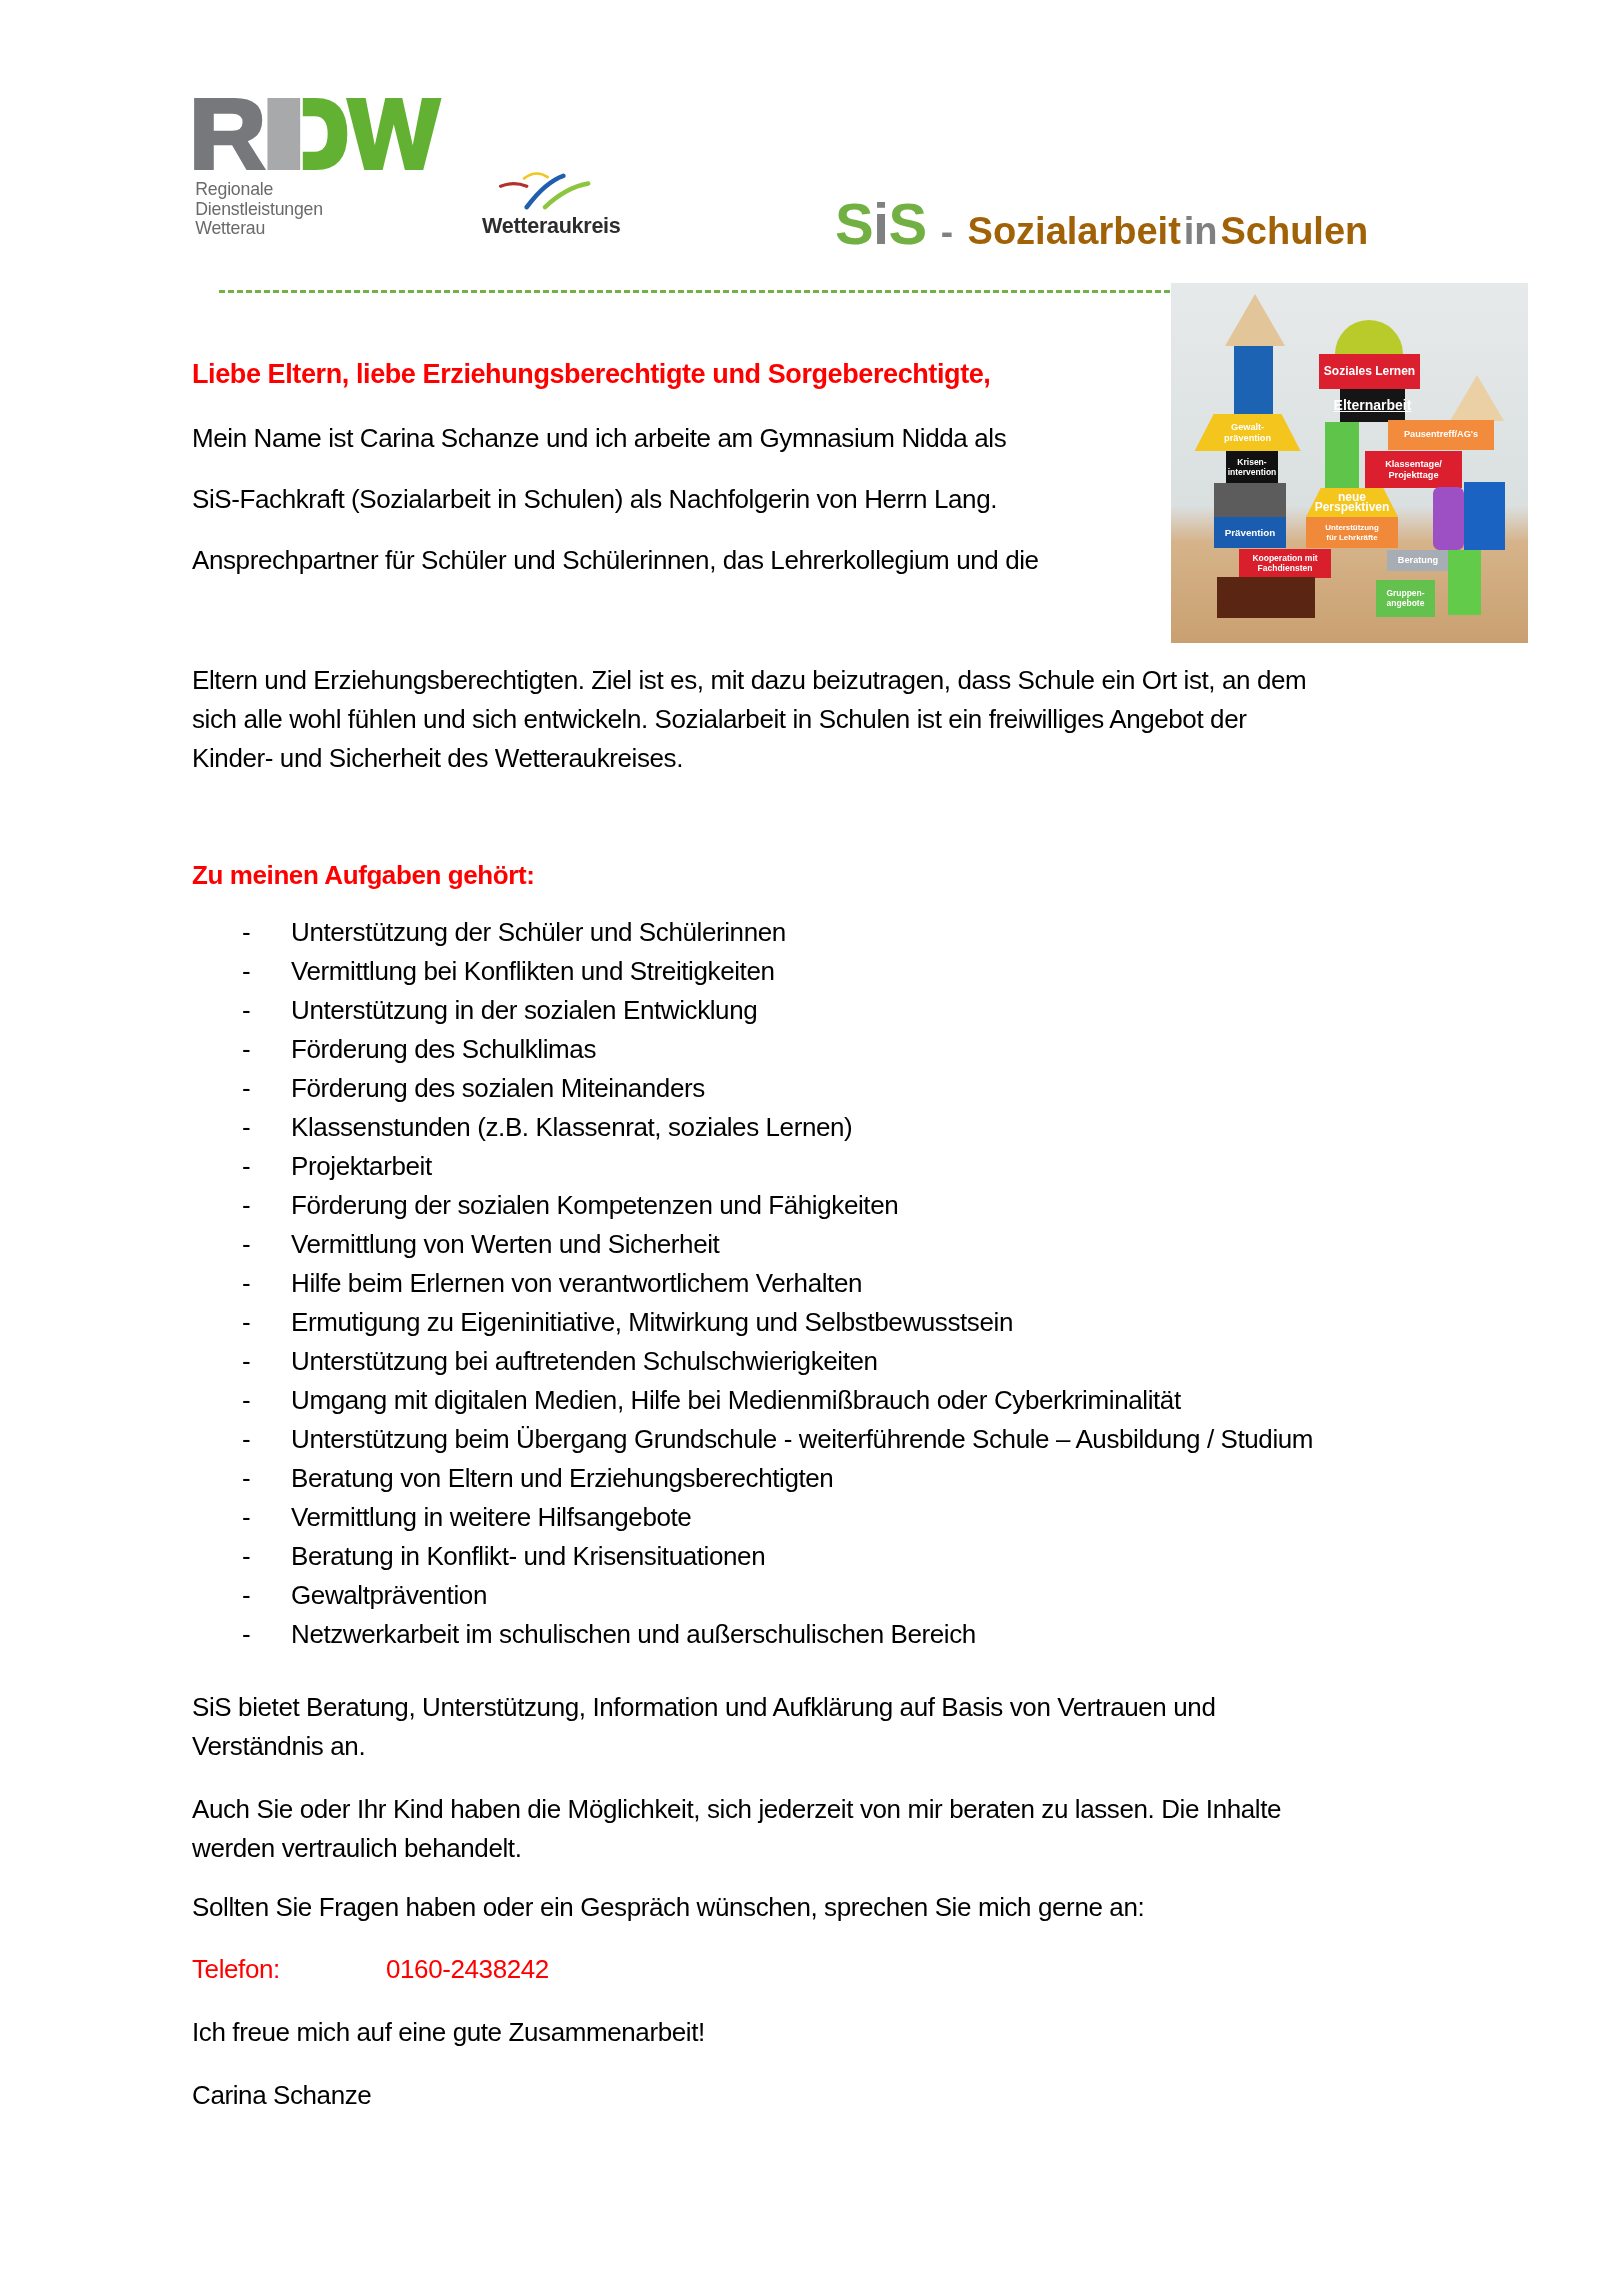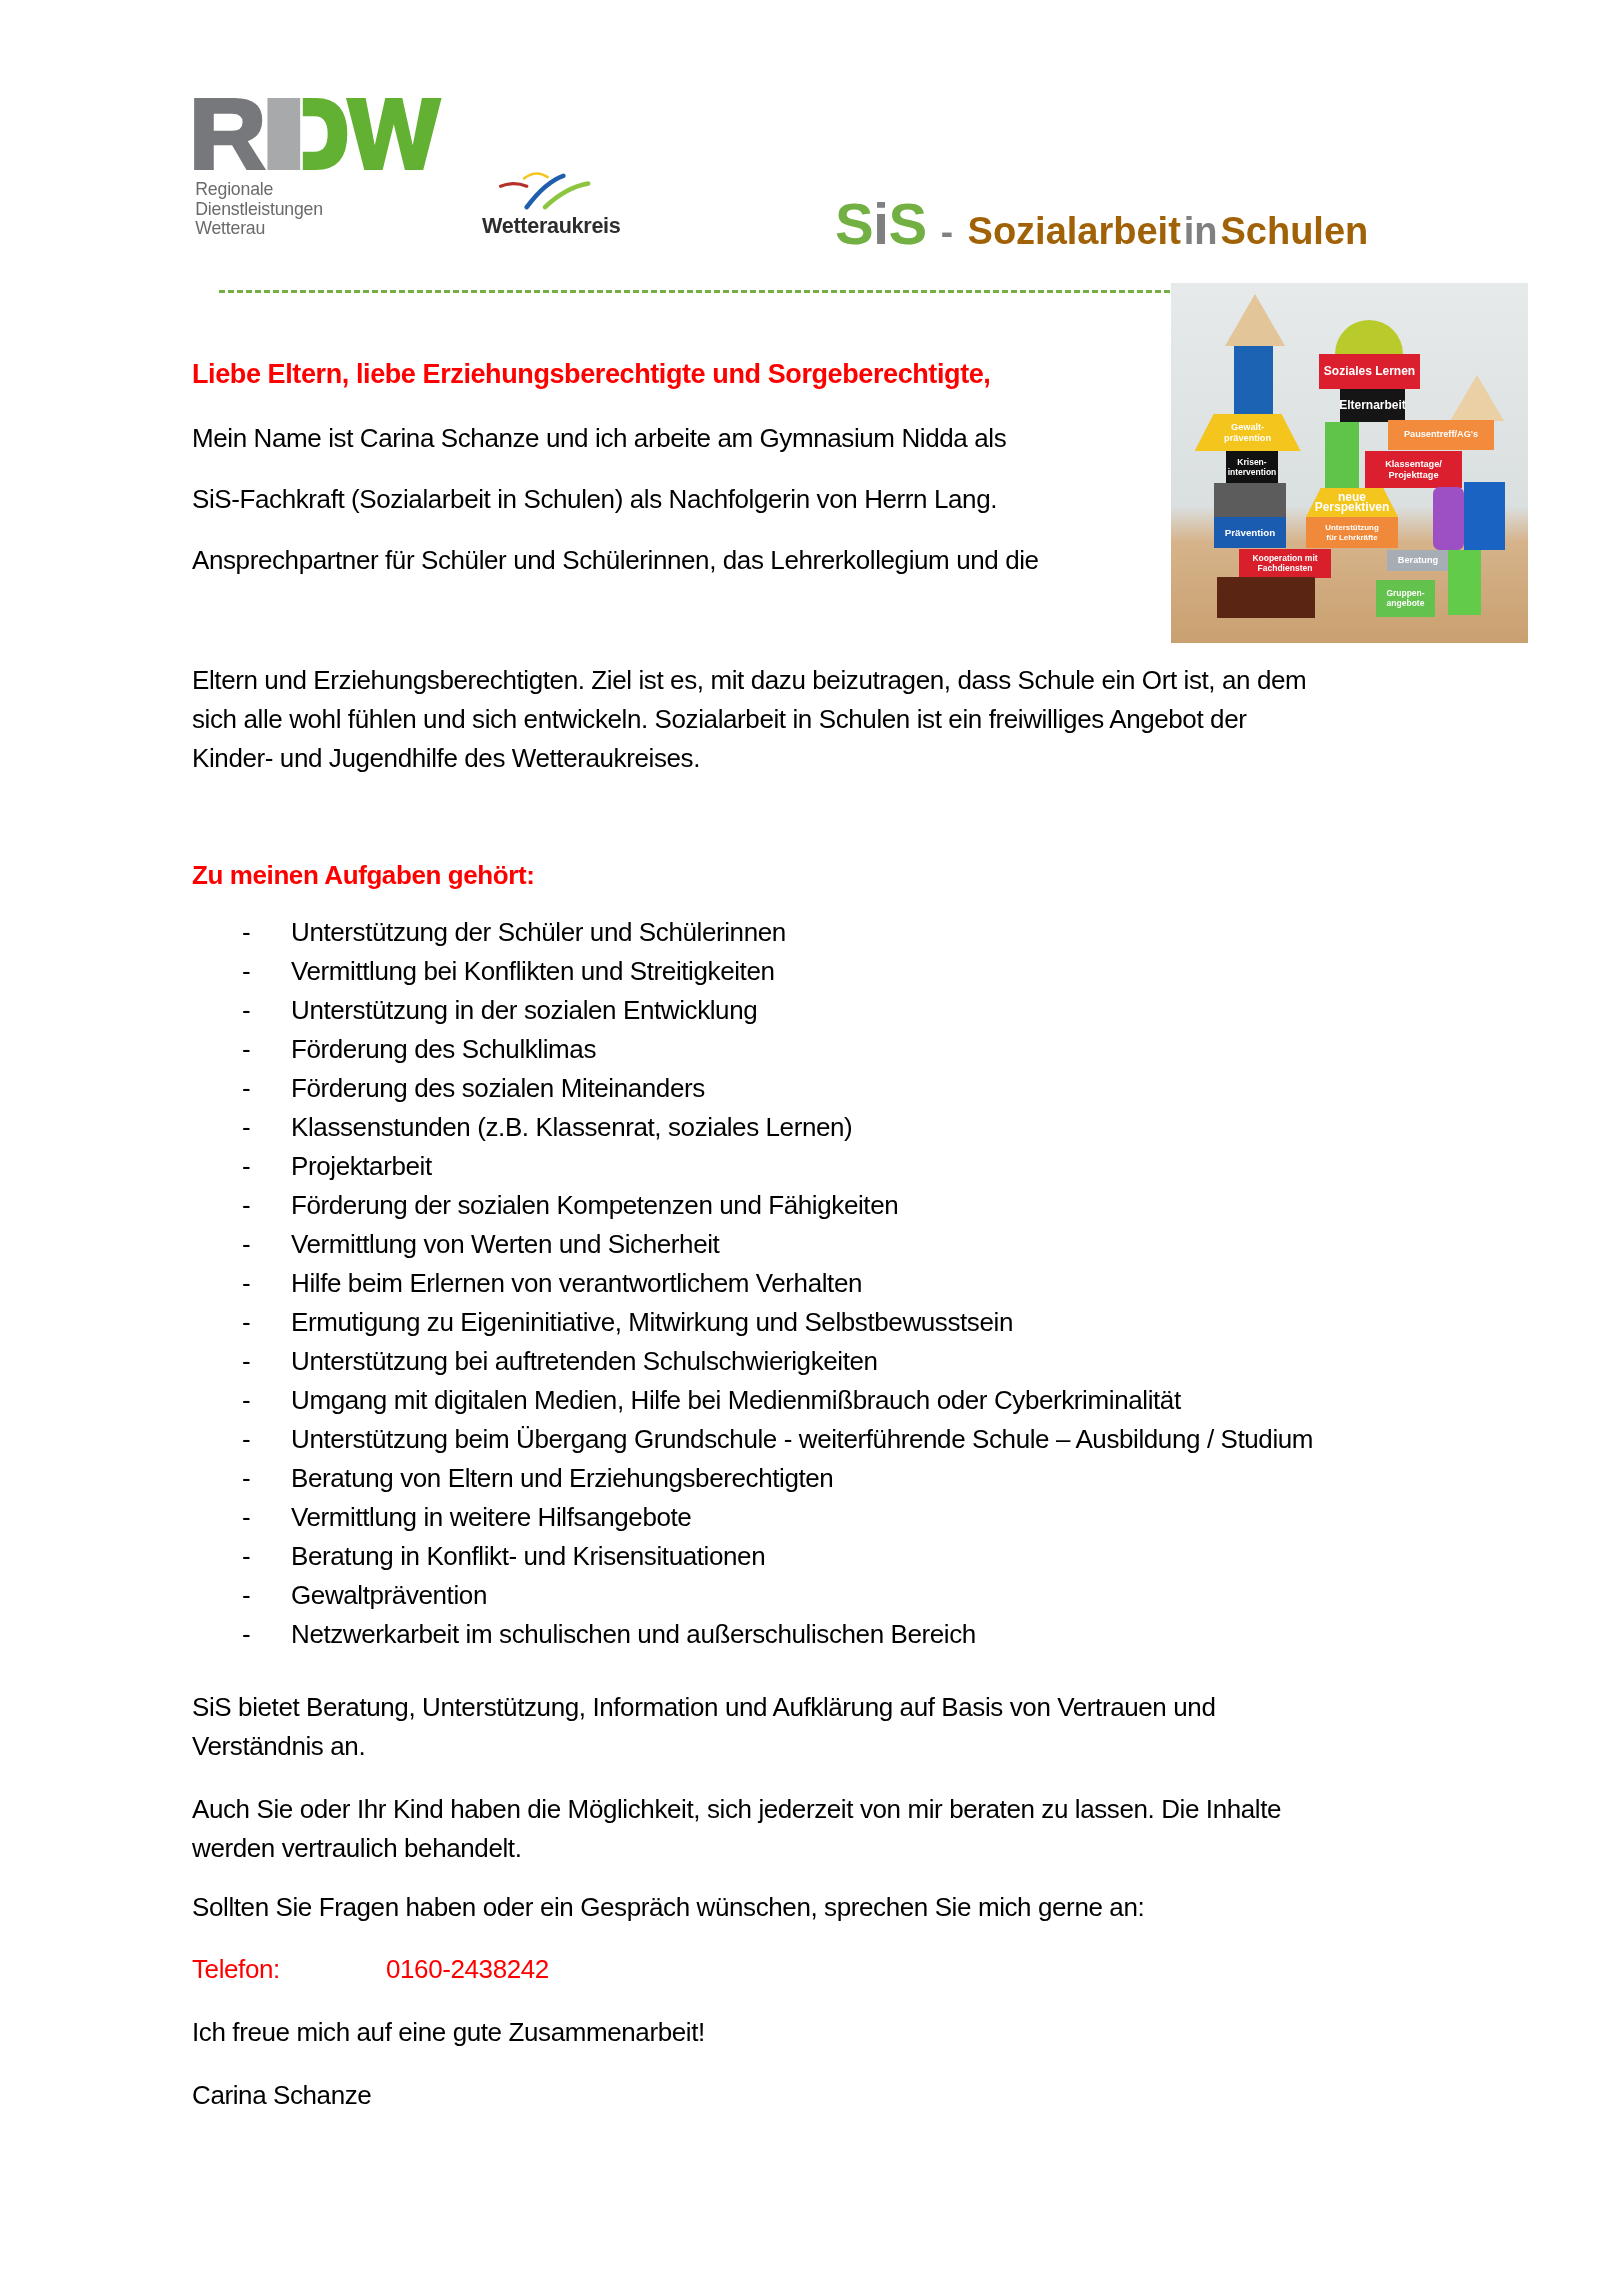--- a/index.html
+++ b/index.html
@@ -123,21 +123,21 @@
   <div class="blk" style="left:68px;top:266px;width:92px;height:29px;background:#d91f2b;font-size:8.5px;line-height:9.8px;">
       <span style="white-space:pre;">Kooperation mit
 Fachdiensten</span>
     </div>
   <div class="blk" style="left:46px;top:294px;width:98px;height:41px;background:#5b2514;"></div>
 
   <div class="blk" style="left:164px;top:37px;width:68px;height:34px;background:#b9cb2b;border-radius:34px 34px 0 0;"></div>
   <div class="blk" style="left:148px;top:71px;width:101px;height:35px;background:#dc1f2e;font-size:12px;">
       <span>Soziales Lernen</span>
     </div>
-  <div class="blk" style="left:169px;top:106px;width:65px;height:33px;background:#151515;font-size:12px;">
+  <div class="blk" style="left:169px;top:106px;width:65px;height:33px;background:#151515;font-size:14px;text-decoration:underline;">
       <span>Elternarbeit</span>
     </div>
   <div class="blk" style="left:154px;top:139px;width:34px;height:67px;background:#5ec44a;"></div>
   <div class="blk" style="left:135px;top:205px;width:92px;height:29px;background:#f3c51d;clip-path:polygon(16% 0,84% 0,100% 100%,0 100%);font-size:12px;line-height:9.8px;">
       <span style="white-space:pre;">neue
 Perspektiven</span>
     </div>
   <div class="blk" style="left:135px;top:234px;width:92px;height:31px;background:#f08a3a;font-size:7.9px;line-height:9.2px;">
       <span style="white-space:pre;">Unterstützung
 für Lehrkräfte</span>
@@ -167,21 +167,21 @@
 
 <div id="intro" class="txt">
   <div>Mein Name ist Carina Schanze und ich arbeite am Gymnasium Nidda als</div>
   <div>SiS-Fachkraft (Sozialarbeit in Schulen) als Nachfolgerin von Herrn Lang.</div>
   <div>Ansprechpartner für Schüler und Schülerinnen, das Lehrerkollegium und die</div>
 </div>
 
 <div id="para2" class="txt">
   <div>Eltern und Erziehungsberechtigten. Ziel ist es, mit dazu beizutragen, dass Schule ein Ort ist, an dem</div>
   <div>sich alle wohl fühlen und sich entwickeln. Sozialarbeit in Schulen ist ein freiwilliges Angebot der</div>
-  <div>Kinder- und Jugendhilfe des Wetteraukreises.</div>
+  <div>Kinder- und Sicherheit des Wetteraukreises.</div>
 </div>
 
 <div id="aufgaben-heading" class="txt red bold">Zu meinen Aufgaben gehört:</div>
 
 <ul id="task-list">
     <li>
       <span class="dash">-</span>
       <span class="item">Unterstützung der Schüler und Schülerinnen</span>
     </li>
     <li>

